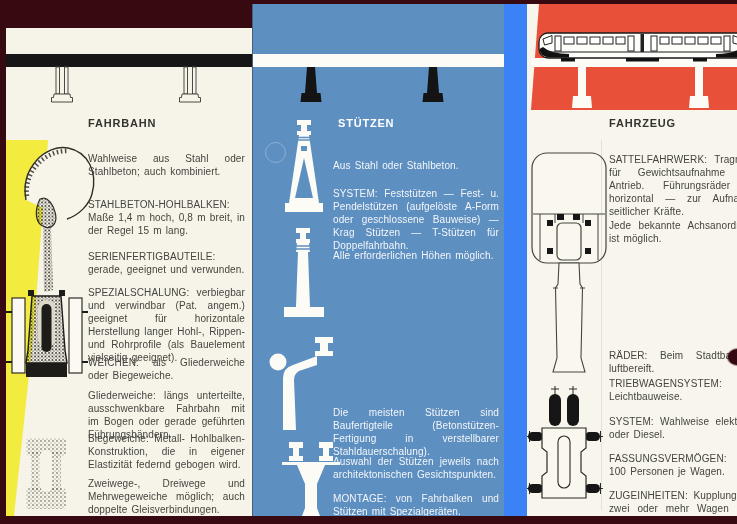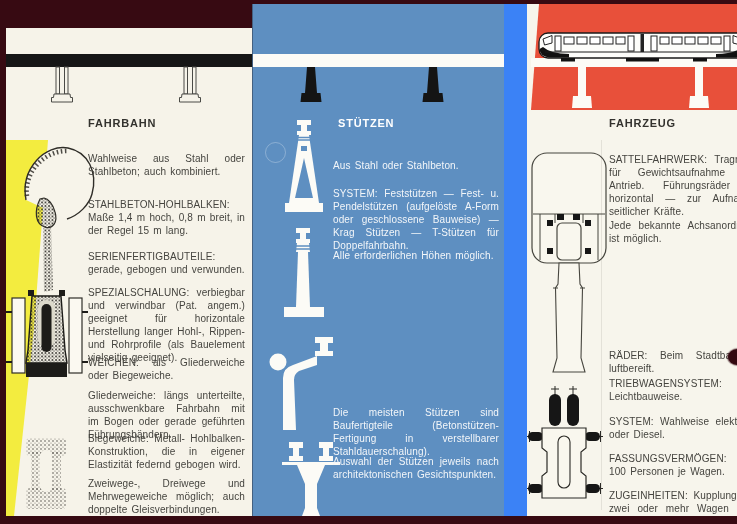--- a/index.html
+++ b/index.html
@@ -88,21 +88,21 @@
       <rect x="7" y="16" width="30" height="40" fill="url(#stip)"></rect>
       <rect x="2" y="52" width="40" height="21" rx="4" fill="url(#stip)"></rect>
       <rect x="16" y="14" width="12" height="42" rx="6" fill="#f6f3e9"></rect>
     </svg>
 
     <div class="heading" style="left:88px;top:117px"></div>
     <div class="heading" style="left:88px;top:117px">FAHRBAHN</div>
 
     <div class="para" style="left:88px;top:152px;width:157px">Wahlweise aus Stahl oder Stahlbeton; auch kombiniert.</div>
     <div class="para" style="left:88px;top:198px;width:157px">STAHLBETON-HOHLBALKEN: Maße 1,4 m hoch, 0,8 m breit, in der Regel 15 m lang.</div>
-    <div class="para" style="left:88px;top:250px;width:157px">SERIENFERTIGBAUTEILE: gerade, gebogen und verwunden.</div>
+    <div class="para" style="left:88px;top:250px;width:157px">SERIENFERTIGBAUTEILE: gerade, geeignet und verwunden.</div>
     <div class="para" style="left:88px;top:286px;width:157px">SPEZIALSCHALUNG: verbiegbar und verwindbar (Pat. angem.) geeignet für horizontale Herstellung langer Hohl-, Rippen- und Rohrprofile (als Bauelement vielseitig geeignet).</div>
     <div class="para" style="left:88px;top:356px;width:157px">WEICHEN: als Gliederweiche oder Biegeweiche.</div>
     <div class="para" style="left:88px;top:389px;width:157px">Gliederweiche: längs unterteilte, ausschwenkbare Fahrbahn mit im Bogen oder gerade geführten Führungsbändern.</div>
     <div class="para" style="left:88px;top:432px;width:157px">Biegeweiche: Metall- Hohlbalken-Konstruktion, die in eigener Elastizität federnd gebogen wird.</div>
     <div class="para" style="left:88px;top:477px;width:157px">Zweiwege-, Dreiwege und Mehrwegeweiche möglich; auch doppelte Gleisverbindungen.</div>
 
     <div class="edge" style="left:0;top:0;width:252px;height:28px"></div>
     <div class="edge" style="left:0;top:0;width:6px;height:524px"></div>
   </div>
 
@@ -157,20 +157,21 @@
       <rect x="48" y="36" width="6" height="5" fill="#5e8fc1"></rect>
     </svg>
 
     <div class="heading" style="left:85px;top:117px">STÜTZEN</div>
 
     <div class="para" style="left:80px;top:159px;width:166px">Aus Stahl oder Stahlbeton.</div>
     <div class="para" style="left:80px;top:187px;width:166px">SYSTEM: Feststützen — Fest- u. Pendelstützen (aufgelöste A-Form oder geschlossene Bauweise) — Krag Stützen — T-Stützen für Doppelfahrbahn.</div>
     <div class="para" style="left:80px;top:249px;width:166px">Alle erforderlichen Höhen möglich.</div>
     <div class="para" style="left:80px;top:406px;width:166px">Die meisten Stützen sind Baufertigteile (Betonstützen-Fertigung in verstellbarer Stahldauerschalung).</div>
     <div class="para" style="left:80px;top:455px;width:166px">Auswahl der Stützen jeweils nach architektonischen Gesichtspunkten.</div>
+    <div class="para" style="left:80px;top:492px;width:166px">MONTAGE: von Fahrbalken und Stützen mit Spezialgeräten.</div>
   </div>
 
   <div class="panel panel-right">
     <div class="red-block">
       <div class="red-wedge"></div>
     </div>
 
     <svg style="left:4px;top:28px" width="230" height="84" viewBox="0 0 230 84">
       <rect x="0" y="30" width="230" height="9" fill="#fcfbf6"></rect>
       <rect x="47" y="39" width="8" height="29" fill="#fcfbf6"></rect>

